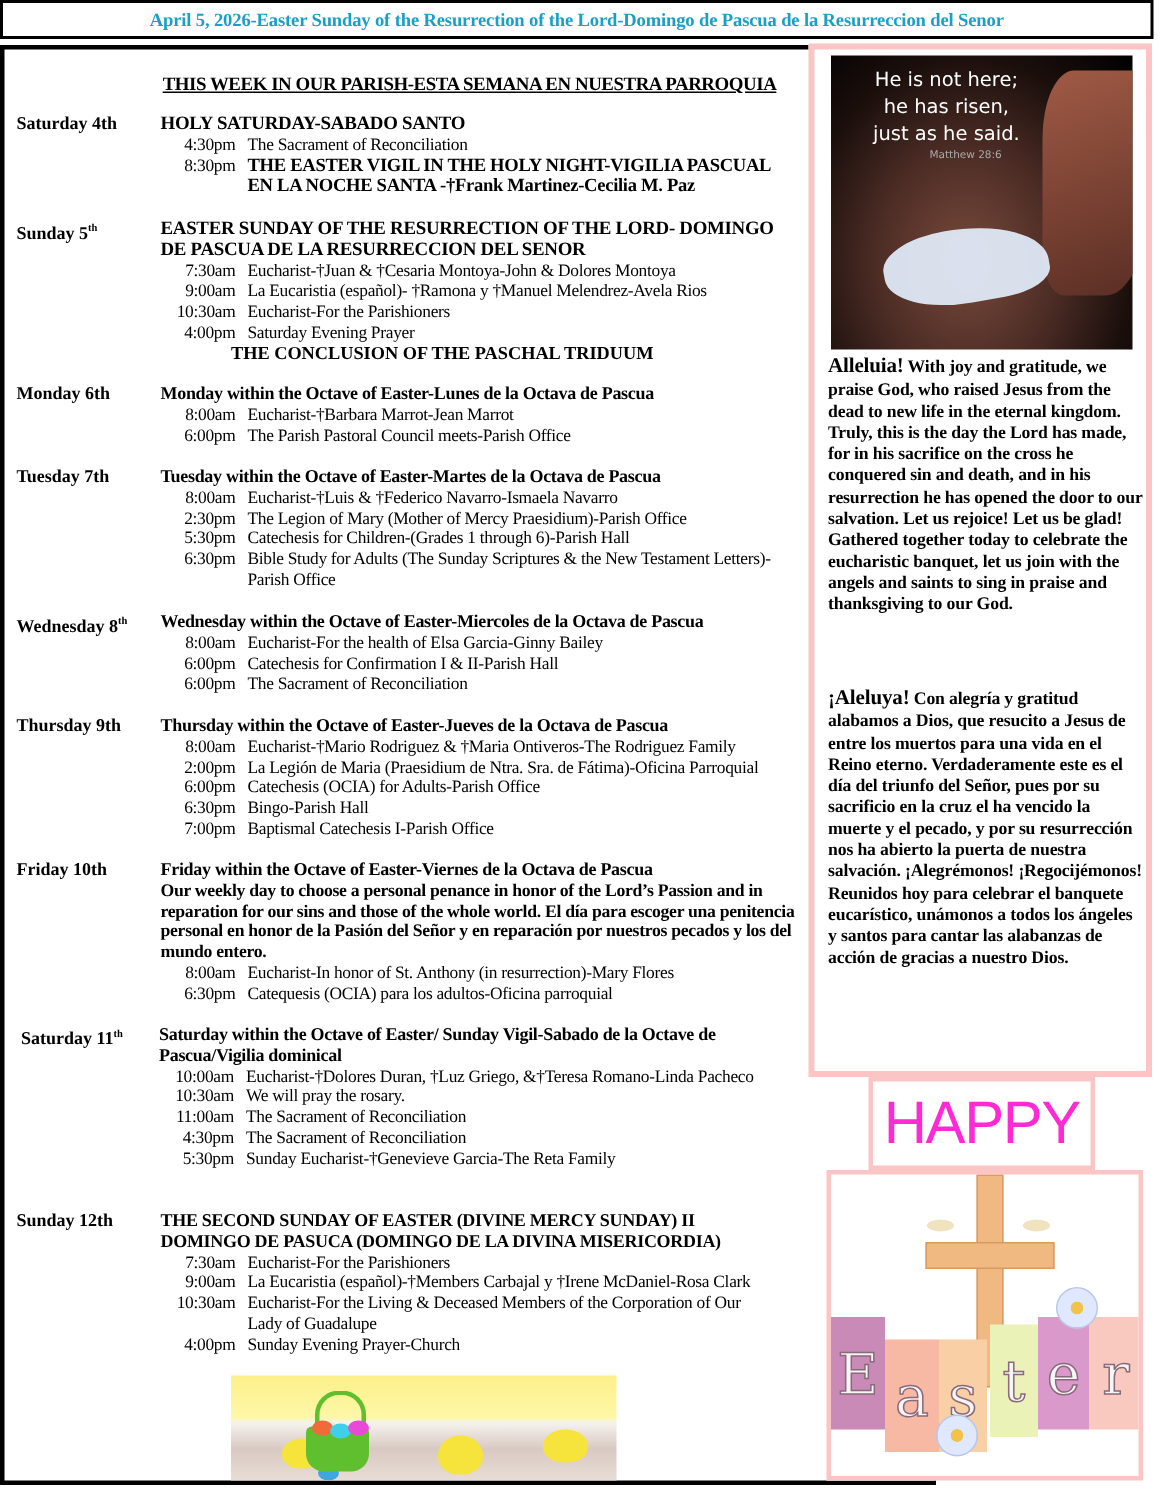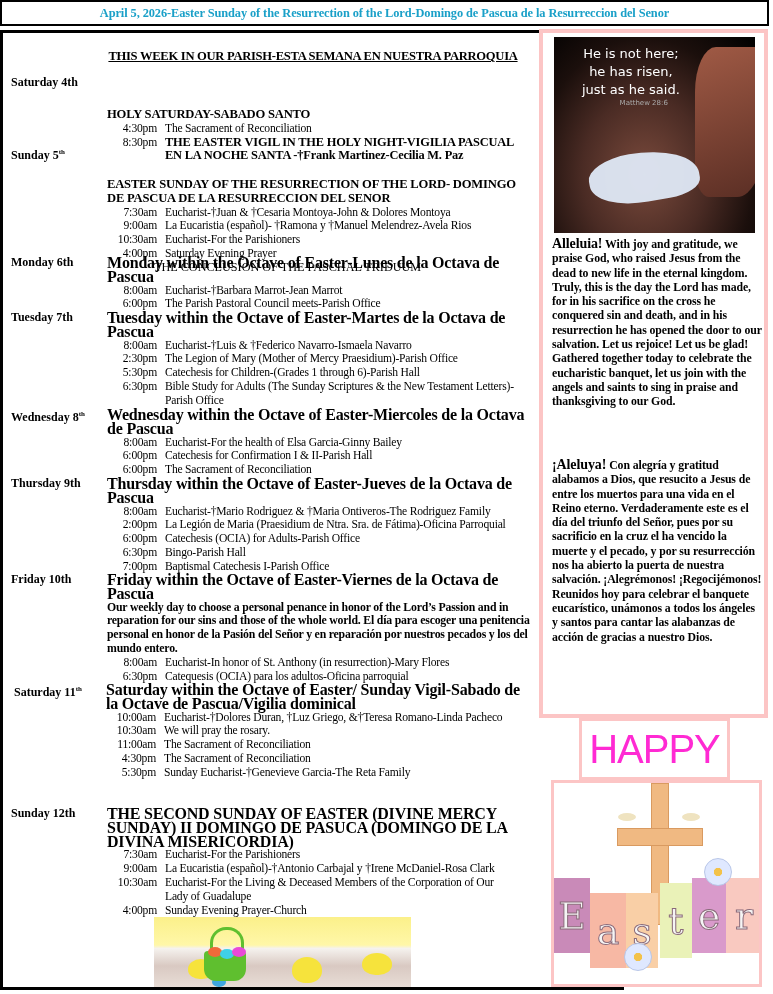--- a/index.html
+++ b/index.html
@@ -18,28 +18,28 @@
           box-sizing: border-box; }
 
   .week-title { position: absolute; left: 0; width: 100%; top: 16px;
                 text-align: center; font-weight: bold; font-size: 12.6px;
                 text-decoration: underline; letter-spacing: -0.3px; }
 
   .day { position: absolute; left: 8px; width: 520px; font-size: 12px; line-height: 13.8px; }
   .day-label { position: absolute; left: 0; top: 0; font-weight: bold; font-size: 12px; width: 95px; }
   .day-label sup { font-size: 7px; }
   .day-body { position: absolute; left: 96px; top: 0; width: 425px; }
-  .heading { font-weight: bold; font-size: 16px; letter-spacing: -0.2px; }
-  .heading.big { font-size: 12.6px; margin-top: 32px; }
+  .heading { font-weight: bold; font-size: 12px; letter-spacing: -0.2px; }
+  .heading.big { font-size: 12.6px; }
   .ev { display: flex; font-size: 11.6px; letter-spacing: -0.2px; }
   .ev .t { width: 50px; text-align: right; flex: none; padding-right: 8px; }
   .ev .d { flex: 1; }
   .ev.bold .d { font-weight: bold; font-size: 12.4px; }
   .boldpara { font-weight: bold; font-size: 11.8px; letter-spacing: -0.2px; }
-  .concl { font-weight: normal; font-size: 12.2px; padding-left: 47px; }
+  .concl { font-weight: bold; font-size: 12.2px; padding-left: 47px; }
 
   .banner { position: absolute; left: 151px; top: 884px; width: 257px; height: 70px;
             background: linear-gradient(180deg, #fbf08a 0%, #fff7a8 40%, #f5f2ee 45%, #d9c9c2 70%, #e8ddd6 100%);
             overflow: hidden; }
   .chick { position: absolute; width: 26px; height: 20px; border-radius: 50% 50% 45% 45%;
            background: #f6e33c; }
   .basket { position: absolute; left: 50px; top: 34px; width: 42px; height: 30px;
             background: #5fbf2f; border-radius: 4px 4px 12px 12px; }
   .basket-handle { position: absolute; left: 56px; top: 10px; width: 28px; height: 32px;
                    border: 3px solid #5fbf2f; border-bottom: none; border-radius: 16px 16px 0 0; }
@@ -256,21 +256,21 @@
   <div class="day" style="top:774px">
     <div class="day-label">Sunday 12th</div>
     <div class="day-body" style="left:96px; width:410px">
       <div class="heading">THE SECOND SUNDAY OF EASTER (DIVINE MERCY SUNDAY) II DOMINGO DE PASUCA (DOMINGO DE LA DIVINA MISERICORDIA)</div>
       <div class="ev">
           <span class="t">7:30am</span>
           <span class="d">Eucharist-For the Parishioners</span>
         </div>
       <div class="ev">
           <span class="t">9:00am</span>
-          <span class="d">La Eucaristia (español)-†Antonio Carbajal y †Irene McDaniel-Rosa Clark</span>
+          <span class="d">La Eucaristia (español)-†Members Carbajal y †Irene McDaniel-Rosa Clark</span>
         </div>
       <div class="ev">
           <span class="t">10:30am</span>
           <span class="d">Eucharist-For the Living &amp; Deceased Members of the Corporation of Our Lady of Guadalupe</span>
         </div>
       <div class="ev">
           <span class="t">4:00pm</span>
           <span class="d">Sunday Evening Prayer-Church</span>
         </div>
     </div>

